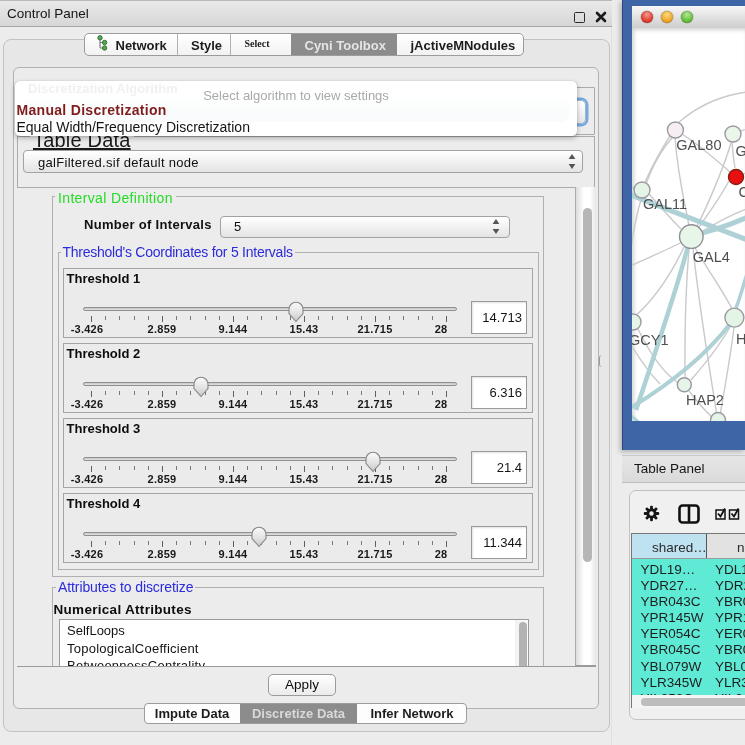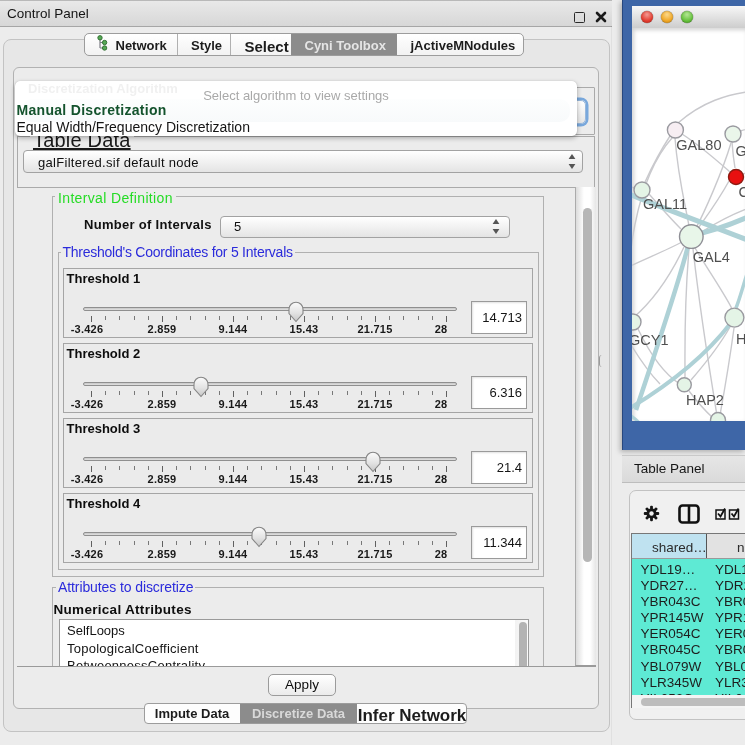--- a/index.html
+++ b/index.html
@@ -40,21 +40,21 @@
 <div class="abs" style="left:177px;top:33.5px;width:1px;height:21.5px;background:#b0b0b0;"></div>
 <div class="abs" style="left:230px;top:33.5px;width:1px;height:21.5px;background:#b0b0b0;"></div>
 <svg class="abs" style="left:96px;top:35px;" width="13" height="16" viewBox="0 0 13 16">
   <path d="M4 3 L4 13 M4 7.5 L8.3 7.5 M4 13 L8.3 13" stroke="#7d7d85" stroke-width="1.2" fill="none"></path>
   <circle cx="4" cy="2.8" r="2.2" fill="#55a955" stroke="#2e6b2e" stroke-width="0.9"></circle>
   <circle cx="8.6" cy="7.5" r="2.2" fill="#55a955" stroke="#2e6b2e" stroke-width="0.9"></circle>
   <circle cx="8.6" cy="13" r="2.2" fill="#55a955" stroke="#2e6b2e" stroke-width="0.9"></circle>
 </svg>
 <div class="txt" style="left:115.5px;top:38px;font-size:13px;font-weight:bold;color:#1c1c1c;">Network</div>
 <div class="txt" style="left:191px;top:38px;font-size:13px;font-weight:bold;color:#1c1c1c;">Style</div>
-<div class="txt" style="left:244.5px;top:38px;font-size:15px;font-weight:bold;color:#1c1c1c;">Select</div>
+<div class="txt" style="left:244.5px;top:38px;font-size:10px;font-weight:bold;color:#1c1c1c;font-family:Liberation Serif, serif;">Select</div>
 <div class="txt" style="left:304.5px;top:38px;font-size:13px;font-weight:bold;color:#e5e5e5;">Cyni Toolbox</div>
 <div class="txt" style="left:410.5px;top:38px;font-size:13px;font-weight:bold;color:#1c1c1c;">jActiveMNodules</div>
 
 <div class="abs" style="left:17px;top:86.5px;width:576px;height:46.5px;border:1px solid #aaaaaa;border-radius:1px;"></div>
 
 <div class="abs" style="left:545px;top:99.5px;width:39px;height:22px;background:linear-gradient(#ffffff,#e6e6e6);border:1px solid #97b8dd;border-radius:5px;box-shadow:0 0 0 2.5px #79a8dc;"></div>
 
 <div class="abs" style="left:17px;top:135.5px;width:576px;height:50.5px;border:1px solid #aaaaaa;"></div>
 <div class="txt" style="left:30px;top:129px;font-size:20px;letter-spacing:0.2px;color:#1a1a1a;background:#ececec;padding:0 3px;text-decoration:underline;">Table Data</div>
 <div class="abs" style="left:23px;top:150px;width:560px;height:23px;background:linear-gradient(#ffffff,#e4e4e4);border:1px solid #a2a2a2;border-radius:4px;box-sizing:border-box;"></div>
@@ -191,28 +191,28 @@
 
 <div class="abs" style="left:575px;top:187px;width:21px;height:479px;background:linear-gradient(90deg,#dcdcdc,#ffffff 40%,#ffffff 70%,#e6e6e6);border-left:1px solid #ababab;border-bottom:1px solid #9a9a9a;box-sizing:border-box;"></div>
 <div class="abs" style="left:582.5px;top:208px;width:9px;height:354px;background:#b6b6b6;border-radius:4.5px;"></div>
 
 <div class="abs" style="left:599px;top:355px;width:5px;height:12px;border-left:1.5px solid #9a9a9a;border-radius:3px 0 0 3px;"></div>
 
 <div class="abs" style="left:15px;top:81px;width:562px;height:55px;background:#ffffff;border-radius:5px;box-shadow:0 2px 5px rgba(0,0,0,0.30), 0 0 1px rgba(0,0,0,0.2);"></div>
 <div class="txt" style="left:28px;top:81px;font-size:13px;font-weight:bold;color:rgba(110,110,110,0.10);">Discretization Algorithm</div>
 <div class="abs" style="left:22px;top:99px;width:548px;height:23px;background:linear-gradient(#fdfefe,#f8fafb);border-radius:10px;"></div>
 <div class="txt" style="left:15px;top:88px;width:562px;text-align:center;font-size:13px;color:#a9a9a9;">Select algorithm to view settings</div>
-<div class="txt" style="left:16.5px;top:101.5px;font-size:14px;font-weight:bold;letter-spacing:0.3px;color:#14532d;">Manual Discretization</div>
+<div class="txt" style="left:16.5px;top:101.5px;font-size:14px;font-weight:bold;letter-spacing:0.3px;color:#7f1d1d;">Manual Discretization</div>
 <div class="txt" style="left:16.5px;top:119px;font-size:14px;color:#141414;">Equal Width/Frequency Discretization</div>
 
 <div class="abs" style="left:144px;top:703px;width:323px;height:21px;background:#fdfdfd;border:1px solid #9c9c9c;border-radius:4px;box-sizing:border-box;"></div>
 <div class="abs" style="left:240px;top:703px;width:117px;height:21px;background:#8c8c8c;box-sizing:border-box;border-top:1px solid #9c9c9c;border-bottom:1px solid #9c9c9c;"></div>
 <div class="txt" style="left:144px;top:706px;width:96px;text-align:center;font-size:13px;font-weight:600;color:#1c1c1c;">Impute Data</div>
 <div class="txt" style="left:240px;top:706px;width:117px;text-align:center;font-size:13px;font-weight:600;color:#d9d9d9;">Discretize Data</div>
-<div class="txt" style="left:357px;top:706px;width:110px;text-align:center;font-size:17px;font-weight:600;color:#1c1c1c;">Infer Network</div>
+<div class="txt" style="left:357px;top:706px;width:110px;text-align:center;font-size:13px;font-weight:600;color:#1c1c1c;">Infer Network</div>
 <div class="abs" style="left:611px;top:26px;width:1px;height:719px;background:rgba(0,0,0,0.05);"></div>
 
 <div class="abs" style="left:622px;top:0;width:123px;height:450px;background:#3e66a7;border-left:1px solid #27477e;box-shadow:-2px 2px 5px rgba(0,0,0,0.25);"></div>
 <div class="abs" style="left:632px;top:6px;width:113px;height:22px;background:linear-gradient(#f7f7f7,#cdcdcd);border-bottom:1px solid #8f8f8f;"></div>
 <div class="abs" style="left:641px;top:11px;width:12px;height:12px;border-radius:50%;background:radial-gradient(circle at 50% 30%,#f39a93,#e33e31 60%,#b5271c);box-shadow:inset 0 0 1px #8c1d14, 0 0 0 0.5px rgba(120,120,120,0.55);"></div>
 <div class="abs" style="left:661px;top:11px;width:12px;height:12px;border-radius:50%;background:radial-gradient(circle at 50% 30%,#fbd88a,#f0a828 60%,#c07c12);box-shadow:inset 0 0 1px #8f6006, 0 0 0 0.5px rgba(120,120,120,0.55);"></div>
 <div class="abs" style="left:681px;top:11px;width:12px;height:12px;border-radius:50%;background:radial-gradient(circle at 50% 30%,#b4e694,#67c23e 60%,#3f8c1e);box-shadow:inset 0 0 1px #2f6b14, 0 0 0 0.5px rgba(120,120,120,0.55);"></div>
 <div class="abs" style="left:632px;top:28px;width:113px;height:393px;background:#ffffff;overflow:hidden;box-shadow:inset 2px 2px 4px rgba(0,0,0,0.18);">
 <svg width="130" height="393" viewBox="0 0 130 393" style="position:absolute;left:0;top:0;">
   <g fill="none" stroke="#c9c9cd" stroke-width="1.4">

